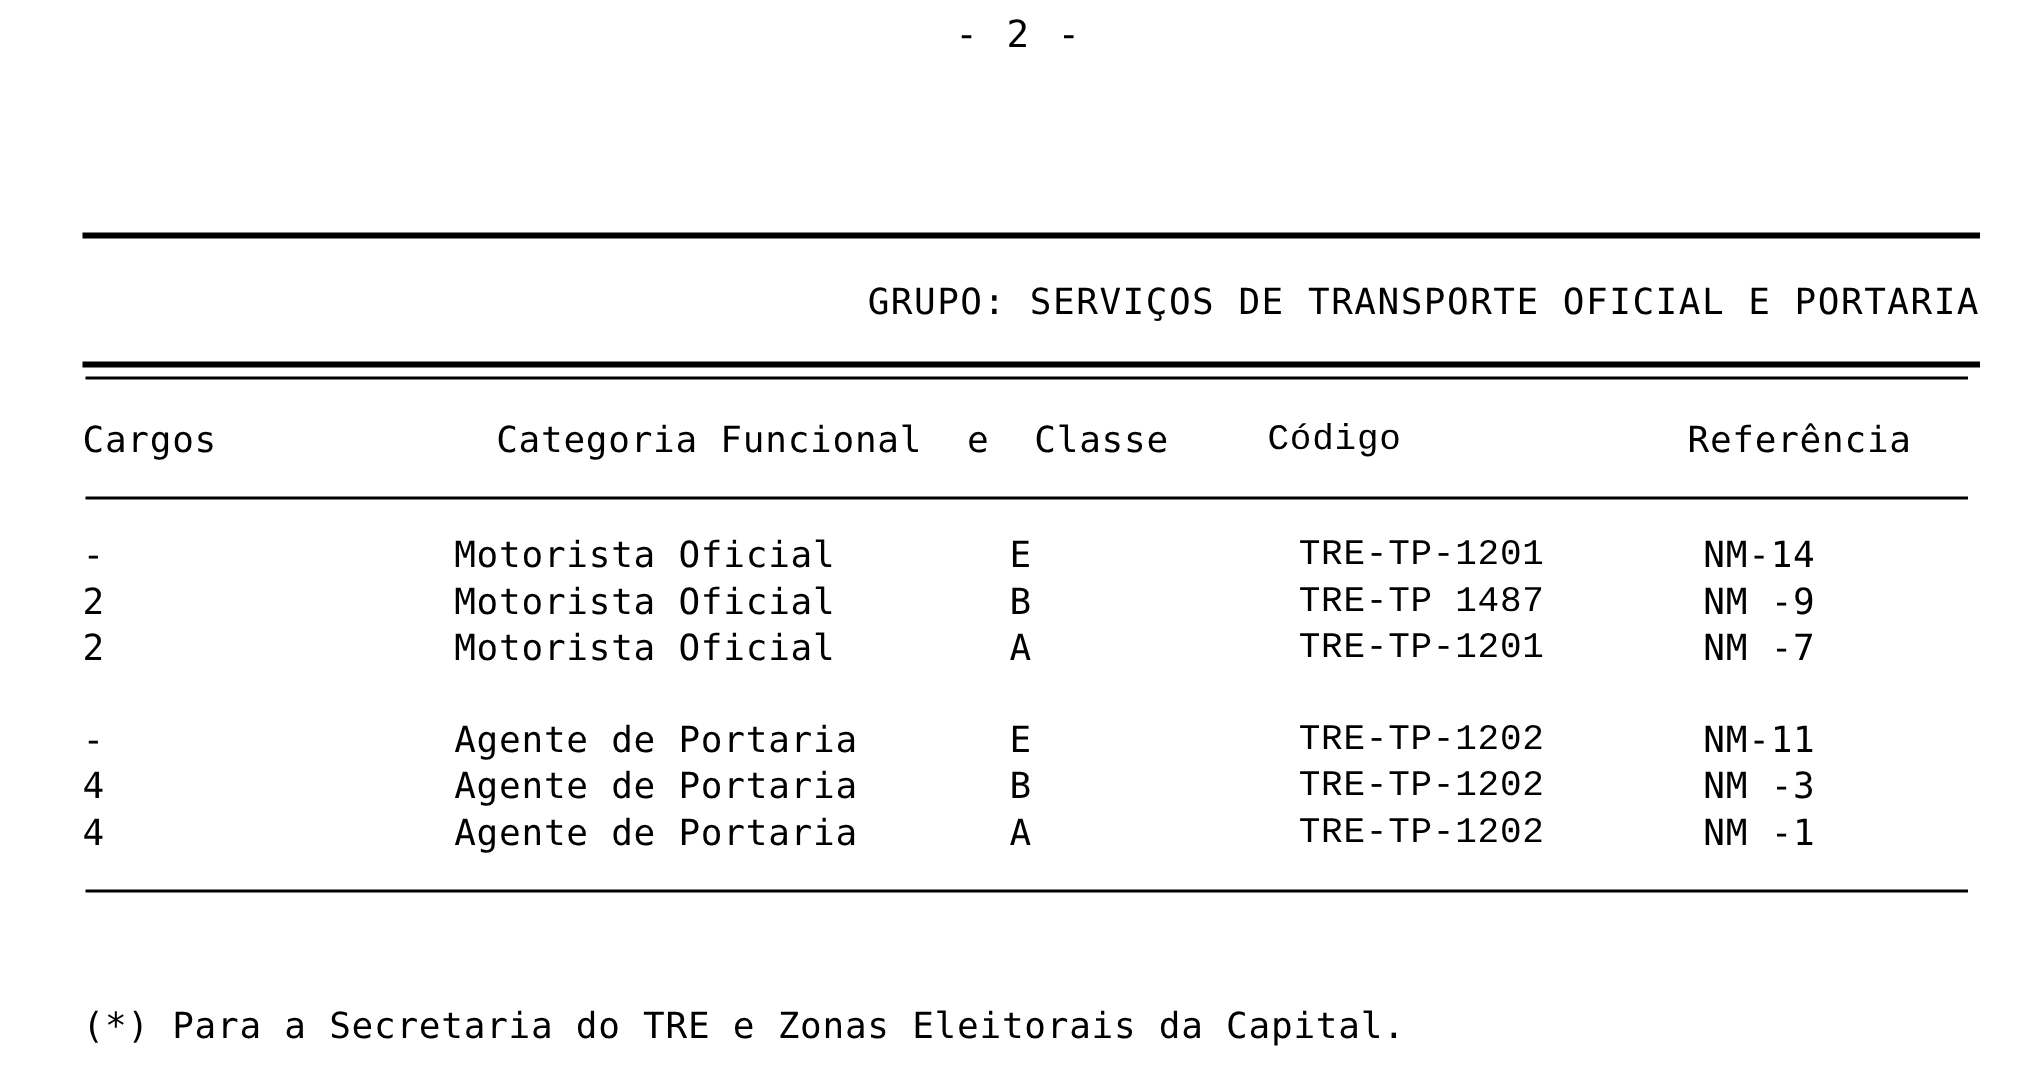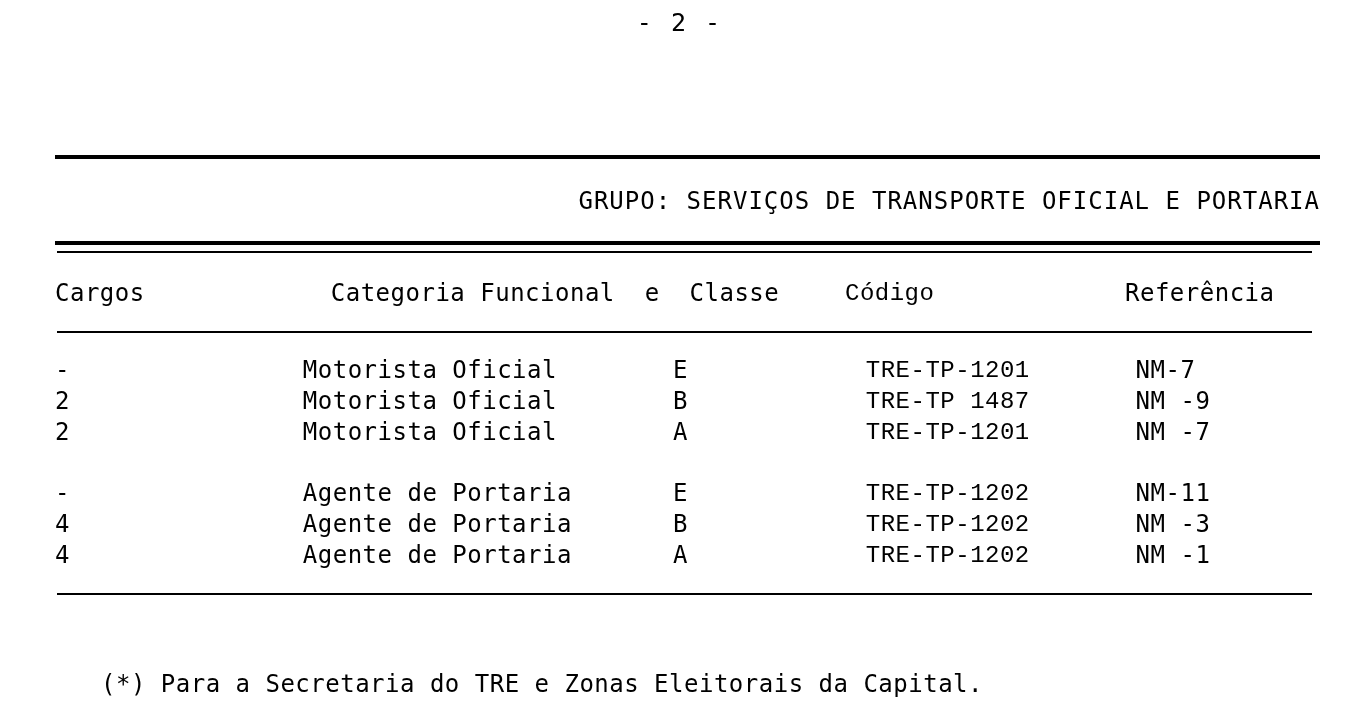--- a/index.html
+++ b/index.html
@@ -95,21 +95,20 @@
   }
   .body-bottom-space { height: 22px; }
 
   .footnote {
     position: absolute;
     top: 670px;
     left: 55px;
     font-size: 24px;
     letter-spacing: 0.5px;
     white-space: pre;
-    margin-left: 46px;
   }
 </style>
 </head>
 <body>
 
 <div class="page">
 
   <div class="page-number">- 2 -</div>
 
   <div class="table-wrap">
@@ -139,21 +138,21 @@
       <tbody>
         <tr>
             <td class="body-top-space" colspan="5"></td>
           </tr>
 
         <tr class="data-row">
           <td class="col-cargos">-</td>
           <td class="col-categoria">Motorista Oficial</td>
           <td class="col-classe">E</td>
           <td class="col-codigo">TRE-TP-1201</td>
-          <td class="col-ref">NM-7</td>
+          <td class="col-ref">NM-14</td>
         </tr>
         <tr class="data-row">
           <td class="col-cargos">2</td>
           <td class="col-categoria">Motorista Oficial</td>
           <td class="col-classe">B</td>
           <td class="col-codigo">TRE-TP 1487</td>
           <td class="col-ref">NM -9</td>
         </tr>
         <tr class="data-row">
           <td class="col-cargos">2</td>

